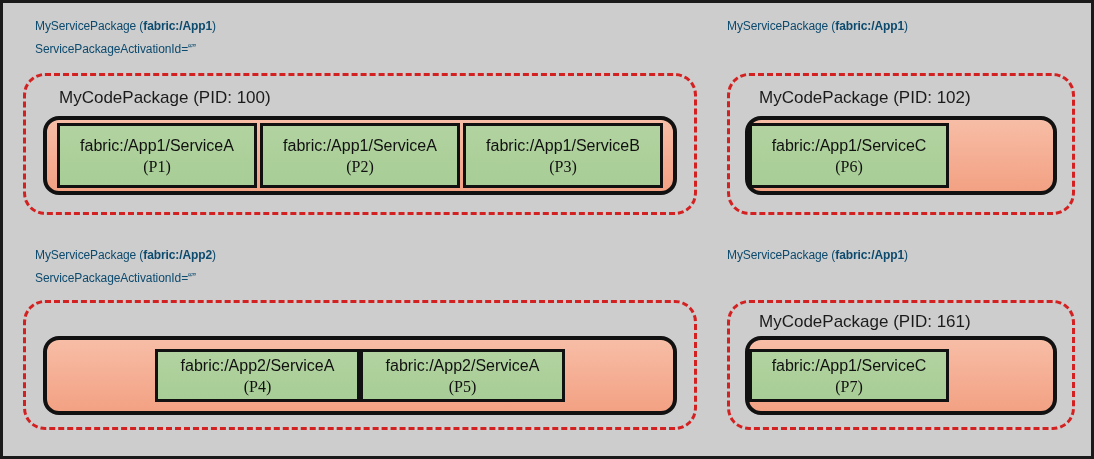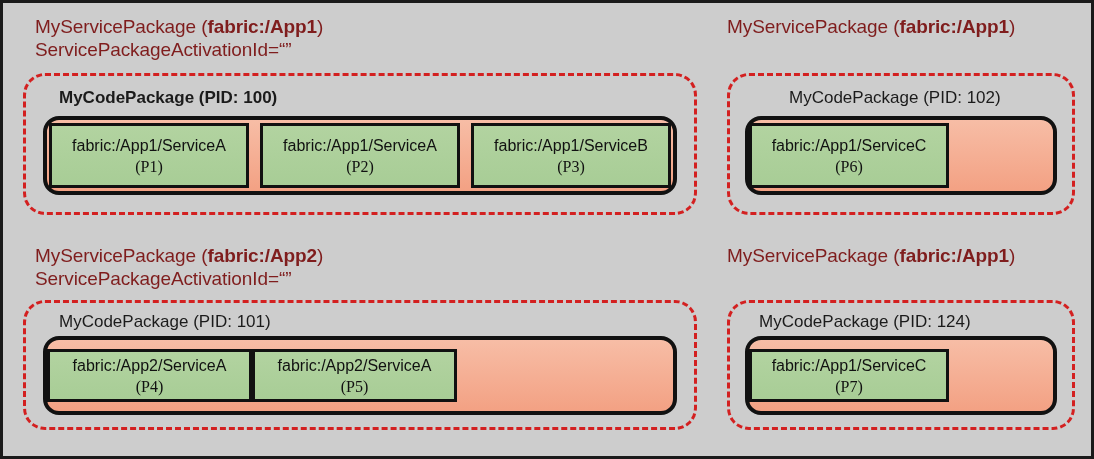--- a/index.html
+++ b/index.html
@@ -22,23 +22,23 @@
     overflow: hidden;
   }
 
   
   .quadrant {
     position: absolute;
     box-sizing: border-box;
   }
 
   .sp-header {
-    font-size: 19px;
+    font-size: 12px;
     line-height: 23px;
-    color: #7f1d1d;
+    color: #0c4a6e;
     white-space: nowrap;
     letter-spacing: -0.1px;
   }
   .sp-header .line {
     display: block;
   }
   .sp-header .bold {
     font-weight: bold;
   }
 
@@ -67,21 +67,21 @@
     background: linear-gradient(180deg, #f7bda6 0%, #f3a183 100%);
     border: 4px solid #111111;
     border-radius: 16px;
     display: flex;
     align-items: center;
   }
   .host-box.spread-even {
     justify-content: space-between;
   }
   .host-box.spread-around {
-    justify-content: flex-start;
+    justify-content: center;
   }
   .host-box.center {
     justify-content: flex-start;
   }
 
   
   .replica {
     box-sizing: border-box;
     background: linear-gradient(180deg, #b2d3a0 0%, #a8cd96 100%);
     border: 3px solid #111111;
@@ -111,23 +111,23 @@
 
   <div class="quadrant q-tl">
     <div class="sp-header">
       <span class="line"><span>MyServicePackage (</span><span class="bold">fabric:/App1</span><span>)</span></span>
       <span class="line">ServicePackageActivationId=“”</span>
     </div>
   </div>
 
   <div class="activation-box" style="left:20px; top:70px; width:674px; height:142px;"></div>
 
-  <div class="cp-label" style="left:56px; top:84px;font-weight:bold;">MyCodePackage (PID: 100)</div>
+  <div class="cp-label" style="left:56px; top:84px;">MyCodePackage (PID: 100)</div>
 
-  <div class="host-box spread-even" style="left:40px; top:113px; width:634px; height:79px; padding:0 2px;">
+  <div class="host-box spread-even" style="left:40px; top:113px; width:634px; height:79px; padding:0 10px;">
     <div class="replica" style="width:200px; height:65px;">
       <span class="name">fabric:/App1/ServiceA</span>
       <span class="pid">(P1)</span>
     </div>
     <div class="replica" style="width:200px; height:65px;">
       <span class="name">fabric:/App1/ServiceA</span>
       <span class="pid">(P2)</span>
     </div>
     <div class="replica" style="width:200px; height:65px;">
       <span class="name">fabric:/App1/ServiceB</span>
@@ -136,60 +136,59 @@
   </div>
 
   <div class="quadrant q-tr">
     <div class="sp-header">
       <span class="line"><span>MyServicePackage (</span><span class="bold">fabric:/App1</span><span>)</span></span>
     </div>
   </div>
 
   <div class="activation-box" style="left:724px; top:70px; width:348px; height:142px;"></div>
 
-  <div class="cp-label" style="left:756px; top:84px;margin-left:30px;">MyCodePackage (PID: 102)</div>
+  <div class="cp-label" style="left:756px; top:84px;">MyCodePackage (PID: 102)</div>
 
   <div class="host-box center" style="left:742px; top:113px; width:312px; height:79px;">
     <div class="replica" style="width:200px; height:65px;">
       <span class="name">fabric:/App1/ServiceC</span>
       <span class="pid">(P6)</span>
     </div>
   </div>
 
   <div class="quadrant q-bl">
     <div class="sp-header">
       <span class="line"><span>MyServicePackage (</span><span class="bold">fabric:/App2</span><span>)</span></span>
       <span class="line">ServicePackageActivationId=“”</span>
     </div>
   </div>
 
   <div class="activation-box" style="left:20px; top:297px; width:674px; height:130px;"></div>
 
-  <div class="cp-label" style="left:56px; top:308px;">MyCodePackage (PID: 101)</div>
 
   <div class="host-box spread-around" style="left:40px; top:333px; width:634px; height:79px;">
     <div class="replica" style="width:205px; height:53px;">
       <span class="name">fabric:/App2/ServiceA</span>
       <span class="pid">(P4)</span>
     </div>
     <div class="replica" style="width:205px; height:53px;">
       <span class="name">fabric:/App2/ServiceA</span>
       <span class="pid">(P5)</span>
     </div>
   </div>
 
   <div class="quadrant q-br">
     <div class="sp-header">
       <span class="line"><span>MyServicePackage (</span><span class="bold">fabric:/App1</span><span>)</span></span>
     </div>
   </div>
 
   <div class="activation-box" style="left:724px; top:297px; width:348px; height:130px;"></div>
 
-  <div class="cp-label" style="left:756px; top:308px;">MyCodePackage (PID: 124)</div>
+  <div class="cp-label" style="left:756px; top:308px;">MyCodePackage (PID: 161)</div>
 
   <div class="host-box center" style="left:742px; top:333px; width:312px; height:79px;">
     <div class="replica" style="width:200px; height:53px;">
       <span class="name">fabric:/App1/ServiceC</span>
       <span class="pid">(P7)</span>
     </div>
   </div>
 
 </div>
 

